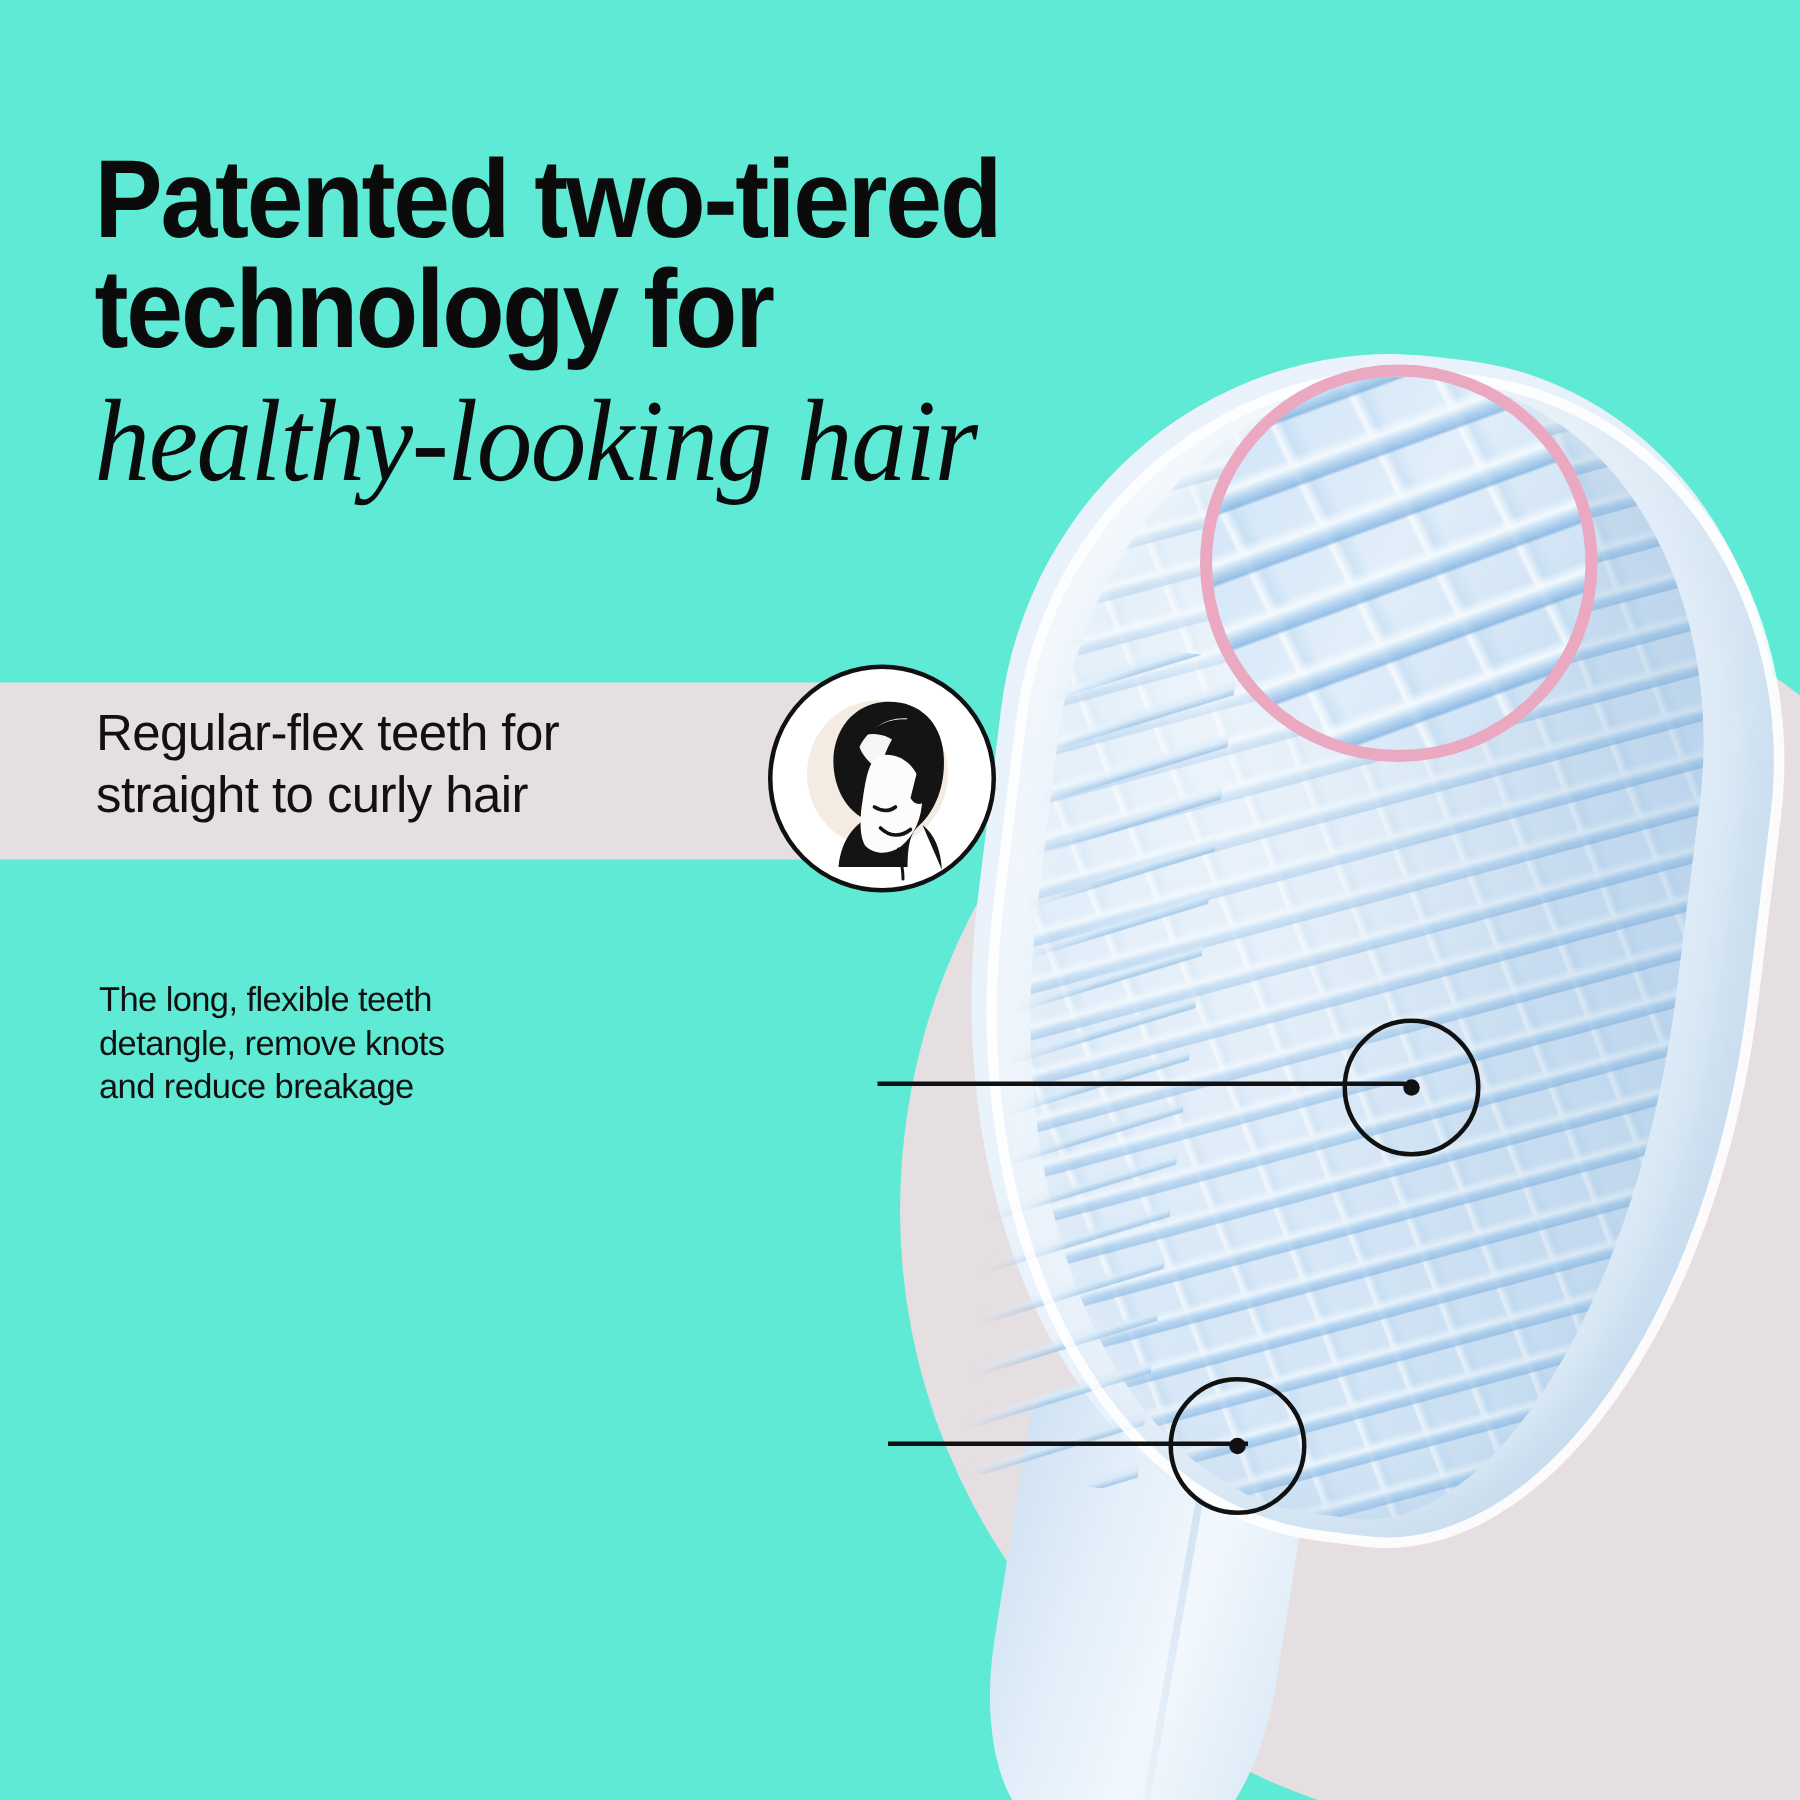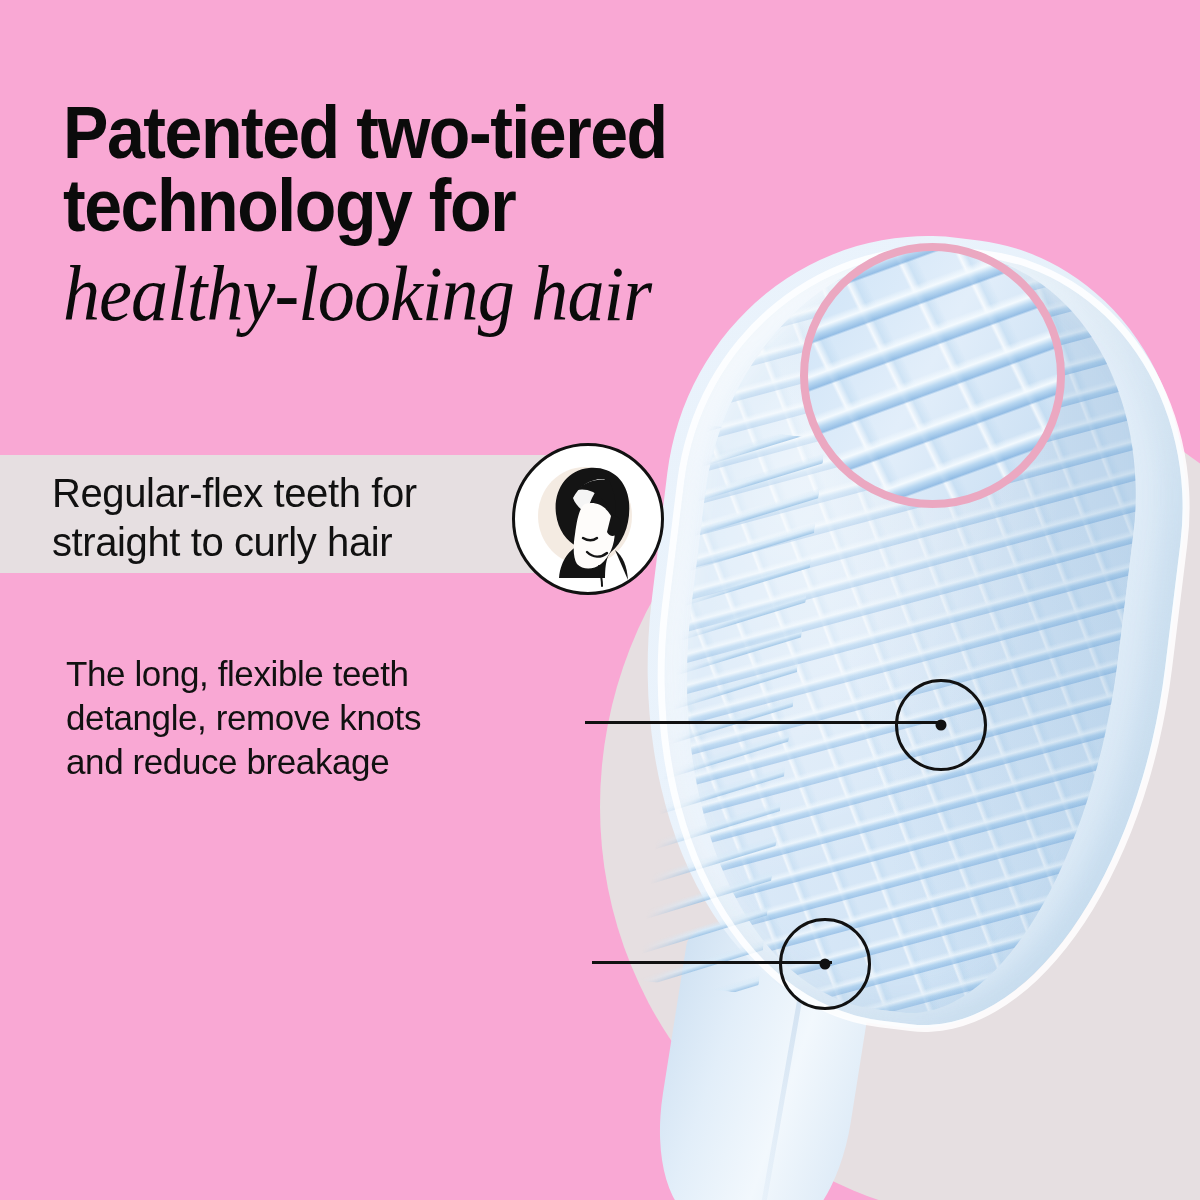--- a/index.html
+++ b/index.html
@@ -7,21 +7,21 @@
     padding: 0;
     background: #ffffff;
   }
   body {
     font-family: "Liberation Sans", sans-serif;
   }
   #canvas {
     position: relative;
     width: 1200px;
     height: 1200px;
-    background: #f9a8d4;
+    background: #5eead4;
     overflow: hidden;
   }
 
   
   .scene {
     position: absolute;
     inset: 0;
     overflow: hidden;
   }
   .bg-blob {
@@ -214,24 +214,24 @@
   .band {
     position: absolute;
     left: 0;
     top: 455px;
     width: 552px;
     height: 118px;
     background: #e6dfe1;
   }
   .band-text {
     position: absolute;
-    left: 52px;
+    left: 64px;
     top: 469px;
     width: 440px;
-    font-size: 40px;
+    font-size: 34px;
     line-height: 1.22;
     letter-spacing: -0.4px;
     color: #111111;
     white-space: pre-line;
   }
 
   
   .avatar {
     position: absolute;
     left: 512px;
@@ -240,21 +240,21 @@
     height: 146px;
     border-radius: 50%;
     background: #ffffff;
     border: 3px solid #111111;
     overflow: hidden;
   }
 
   
   .callout {
     position: absolute;
-    font-size: 35px;
+    font-size: 23px;
     line-height: 1.26;
     letter-spacing: -0.4px;
     color: #111111;
     white-space: pre-line;
   }
   .callout-1 { left: 66px; top: 652px; width: 520px; }
   .callout-2 { left: 66px; top: 893px; width: 540px; }
 
   .leader {
     position: absolute;

